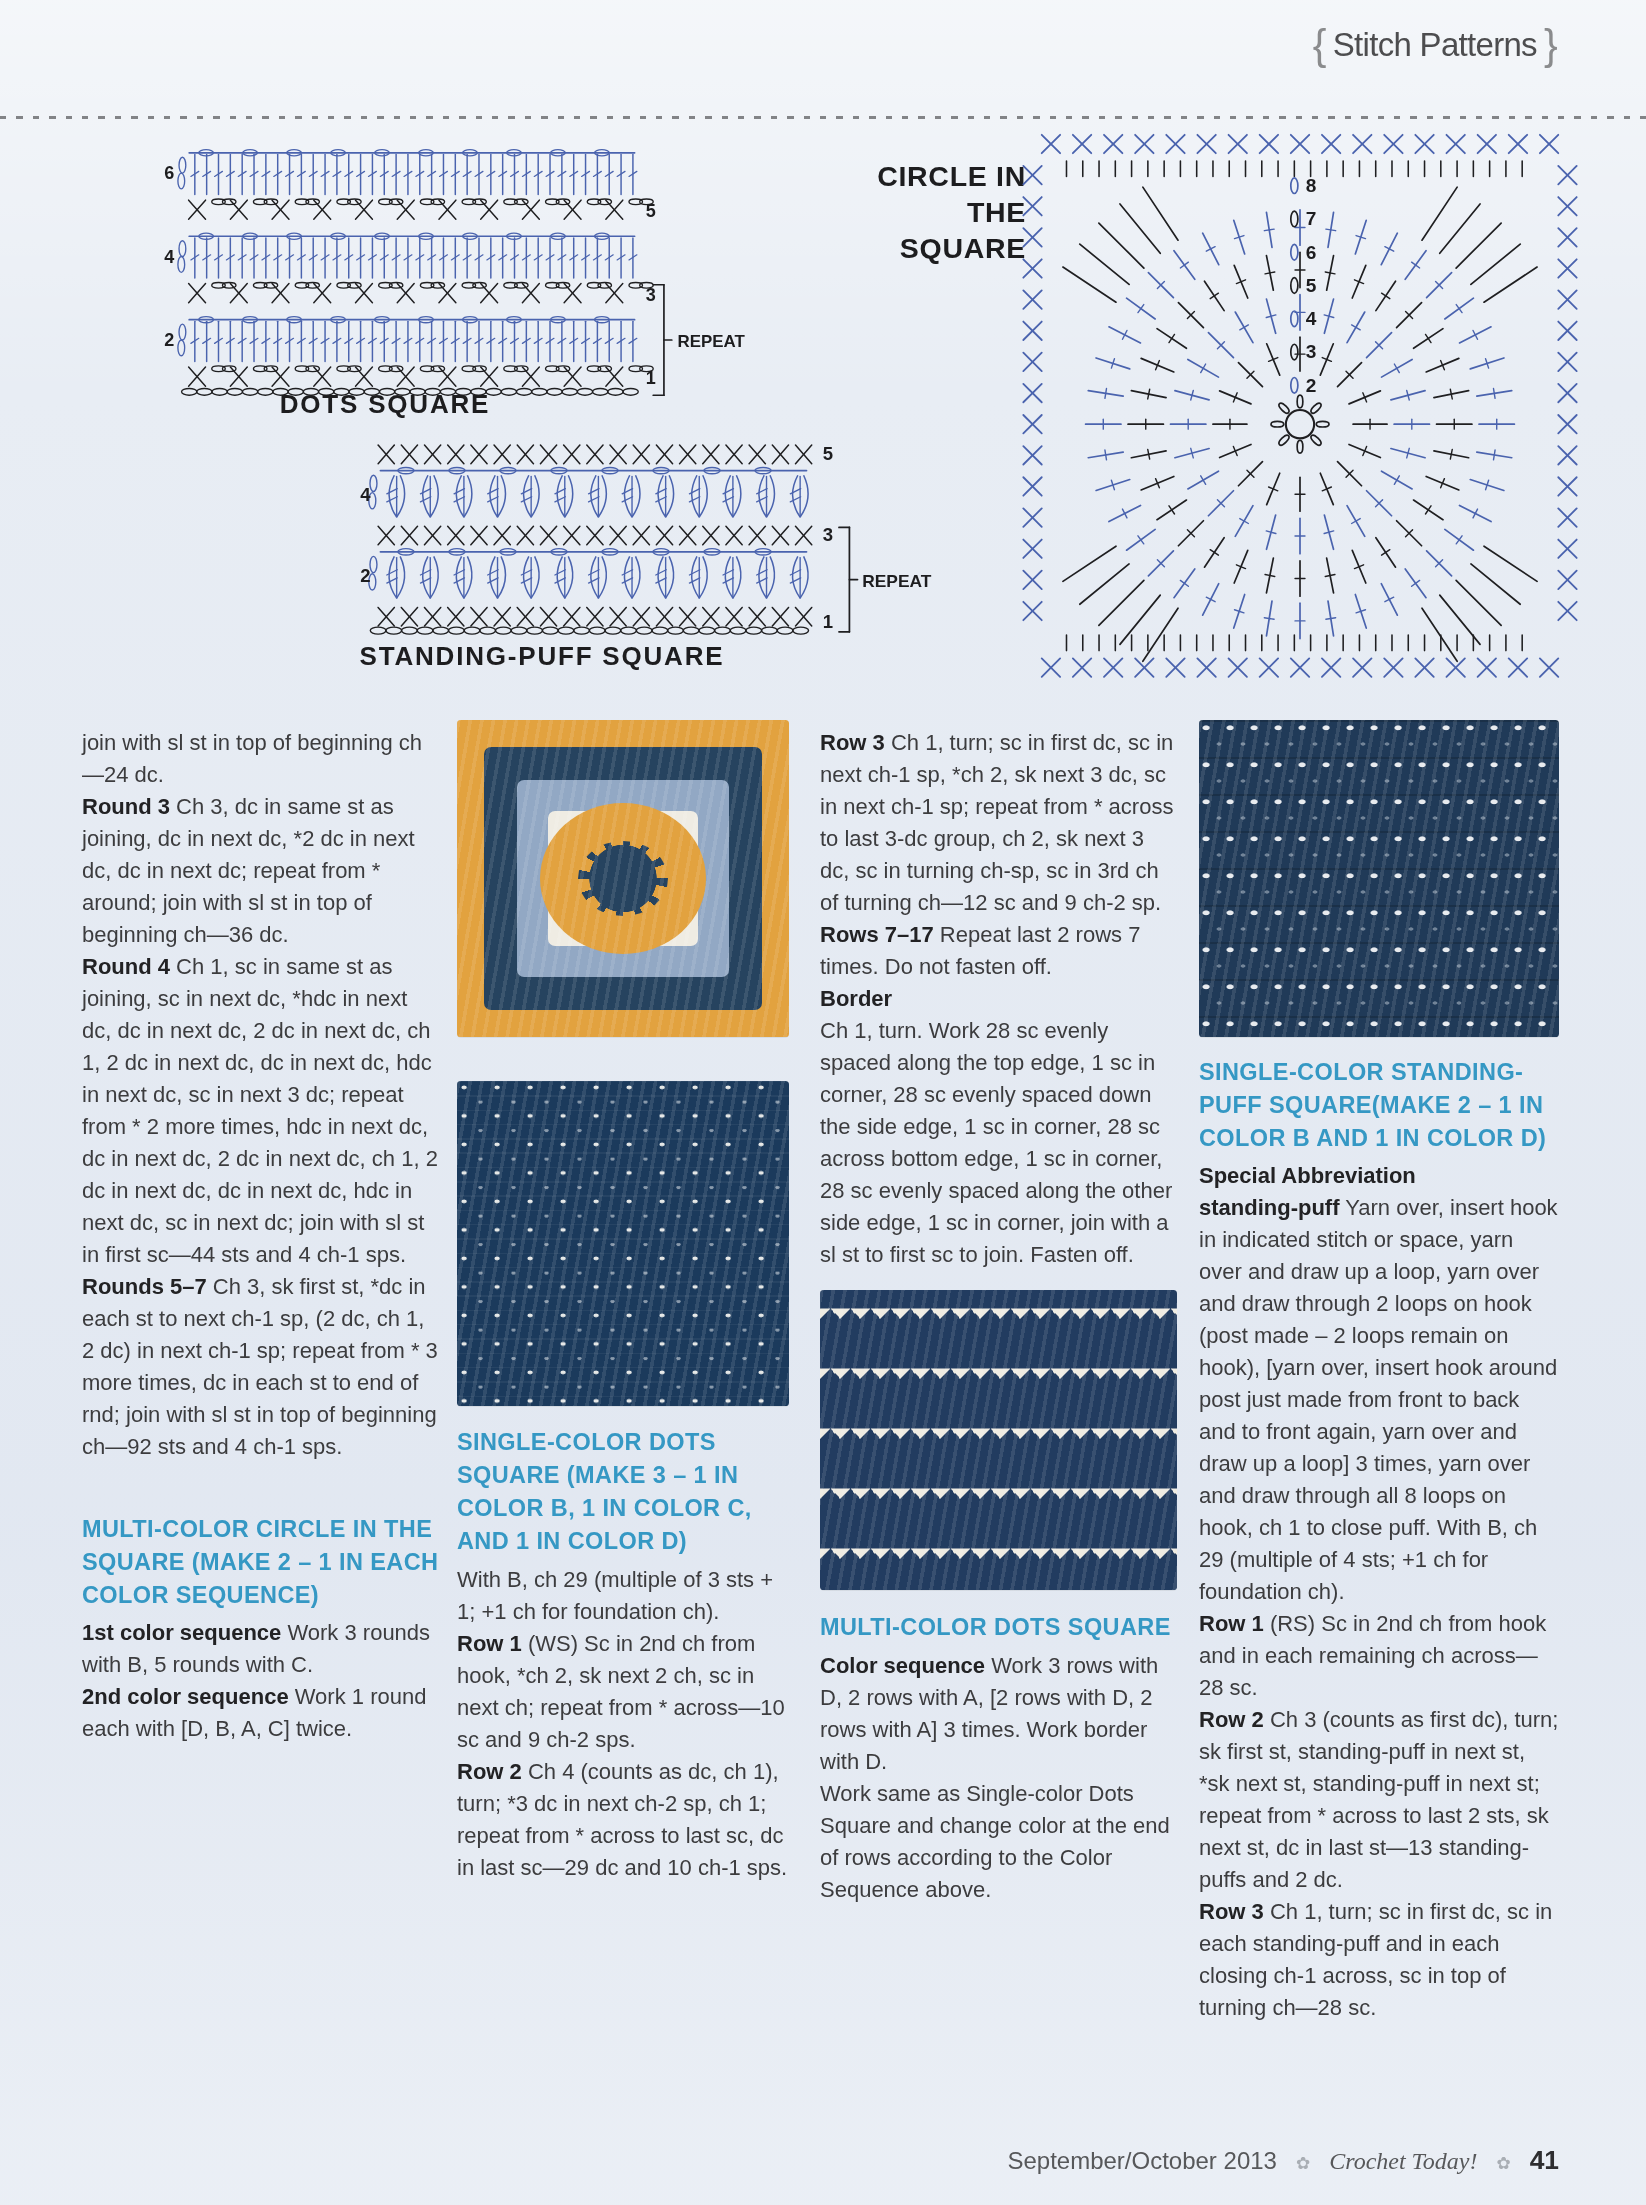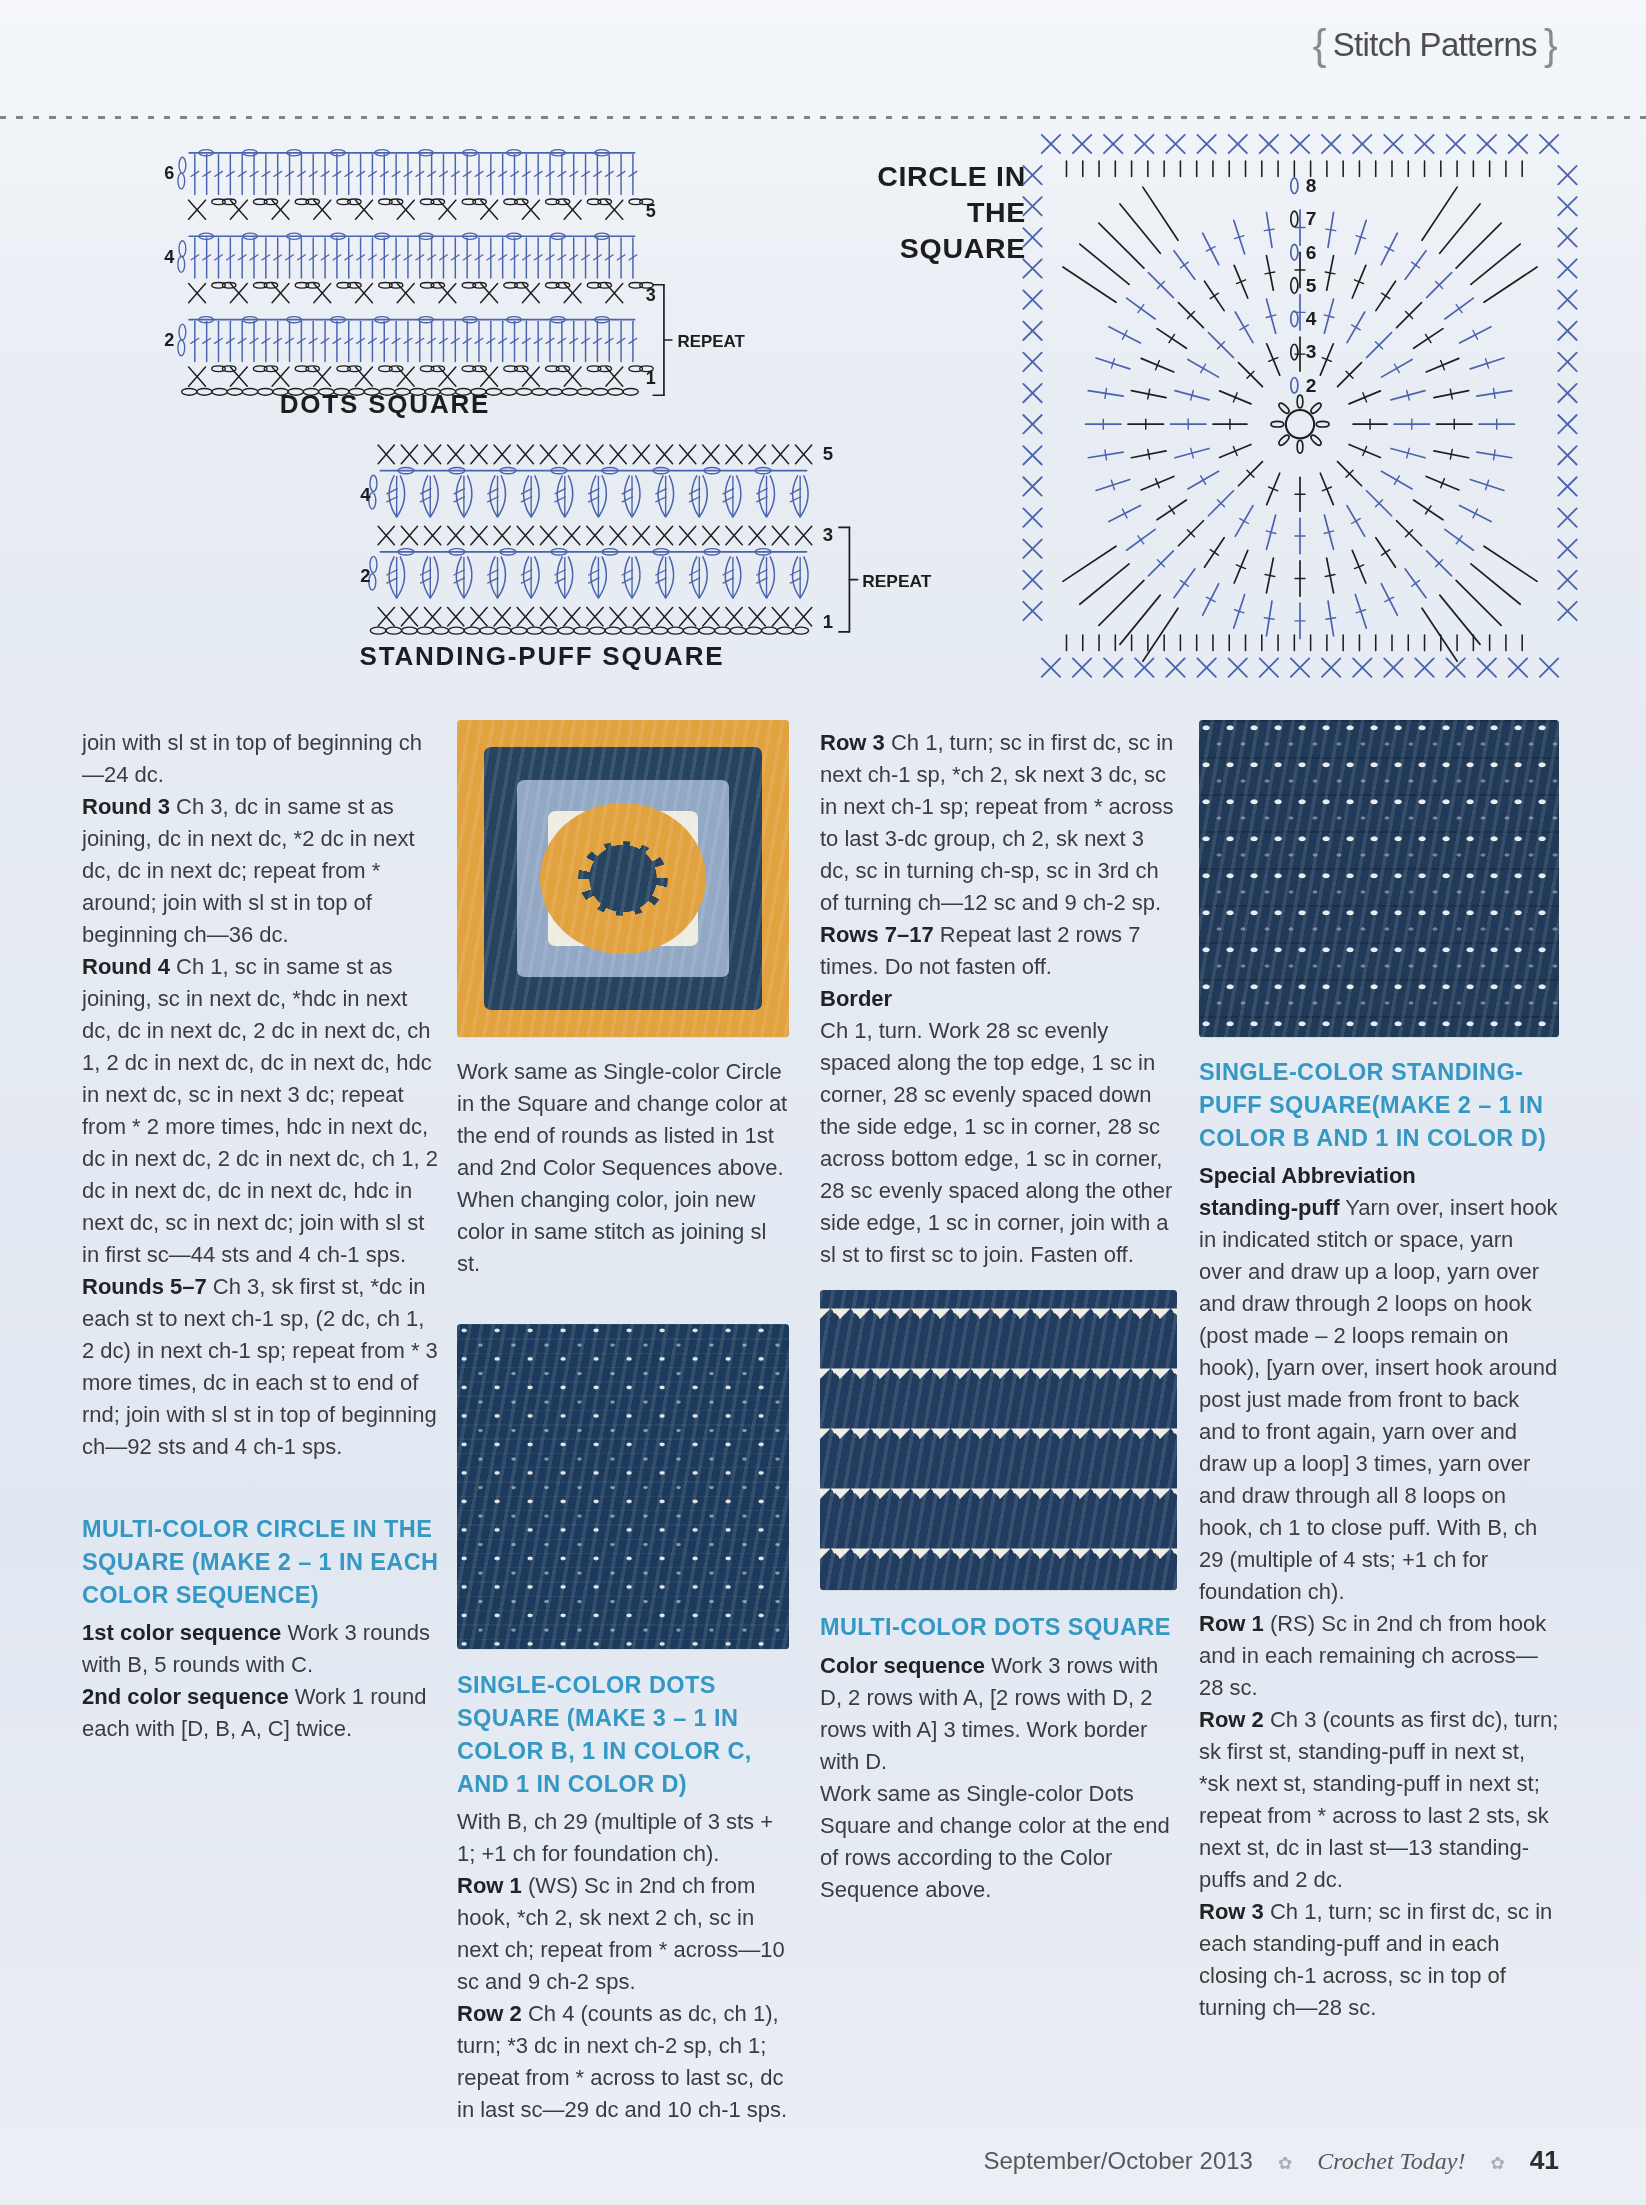--- a/index.html
+++ b/index.html
@@ -55,21 +55,21 @@
           repeating-linear-gradient(180deg, rgba(0,0,0,.18) 0 2.1px, transparent 2.1px 37px);
         background-size:24px 37px,24px 37px,auto;}
   .photo.zigzag{background-color:var(--cream);
         background-image:
           conic-gradient(from 135deg at 50% 0, var(--navy2) 0 90deg, transparent 90deg 360deg),
           conic-gradient(from 315deg at 50% 100%, var(--cream) 0 90deg, transparent 90deg 360deg),
           repeating-linear-gradient(180deg, transparent 0 28.5px, var(--navy2) 28.5px 53px, transparent 53px 60px);
         background-size:20px 60px,20px 60px,100% 60px;
         background-position:0 18.5px,10px -7.1px,0 0;}
   
-  .footer{position:absolute;top:2145px;right:88px;display:flex;align-items:baseline;gap:25px;
+  .footer{position:absolute;top:2145px;right:88px;display:flex;align-items:baseline;gap:19px;
         font-size:24px;color:#57585a;}
   .footer .flower{font-size:17px;color:#a9aeb4;}
   .footer .mag{font-family:"Liberation Serif",serif;font-style:italic;}
   .footer .pageno{font-weight:700;color:#2e2e30;font-size:26.4px;}
 </style>
 </head>
 <body>
 
 <div class="page" style="--accent: #3598c4; --orange: #e2a23f; --navy: #26435f; --lblue: #92a8c4; --cream: #efece3; --navydark: #1b3a5c; --navy2: #223c60;">
 
@@ -1304,21 +1304,20 @@
       <p class="para"><span class="lead">2nd color sequence</span><span> Work 1 round each with [D, B, A, C] twice.</span></p>
     </div>
   <div class="col" id="column-2">
       <div class="photo circle" style="height: 317px; margin-bottom: 18.5px;">
         <div class="ring navy"></div>
         <div class="ring lblue"></div>
         <div class="ring white"></div>
         <div class="ring ocircle"></div>
         <div class="ring center"></div>
       </div>
-      <p class="para"><span>Work same as Single-color Circle in the Square and change color at the end of rounds as listed in 1st and 2nd Color Sequences above. When changing color, join new color in same stitch as joining sl st.</span></p>
       <div class="photo navydots" style="height: 325px; margin-top: 44px; margin-bottom: 20px;"></div>
       <div class="heading">SINGLE-COLOR DOTS SQUARE (MAKE 3 – 1 IN COLOR B, 1 IN COLOR C, AND 1 IN COLOR D)</div>
       <p class="para"><span>With B, ch 29 (multiple of 3 sts + 1; +1 ch for foundation ch).</span></p>
       <p class="para"><span class="lead">Row 1</span><span> (WS) Sc in 2nd ch from hook, *ch 2, sk next 2 ch, sc in next ch; repeat from * across—10 sc and 9 ch-2 sps.</span></p>
       <p class="para"><span class="lead">Row 2</span><span> Ch 4 (counts as dc, ch 1), turn; *3 dc in next ch-2 sp, ch 1; repeat from * across to last sc, dc in last sc—29 dc and 10 ch-1 sps.</span></p>
     </div>
   <div class="col" id="column-3">
       <p class="para"><span class="lead">Row 3</span><span> Ch 1, turn; sc in first dc, sc in next ch-1 sp, *ch 2, sk next 3 dc, sc in next ch-1 sp; repeat from * across to last 3-dc group, ch 2, sk next 3 dc, sc in turning ch-sp, sc in 3rd ch of turning ch—12 sc and 9 ch-2 sp.</span></p>
       <p class="para"><span class="lead">Rows 7–17</span><span> Repeat last 2 rows 7 times. Do not fasten off.</span></p>
       <p class="para"><span class="lead">Border</span></p>

